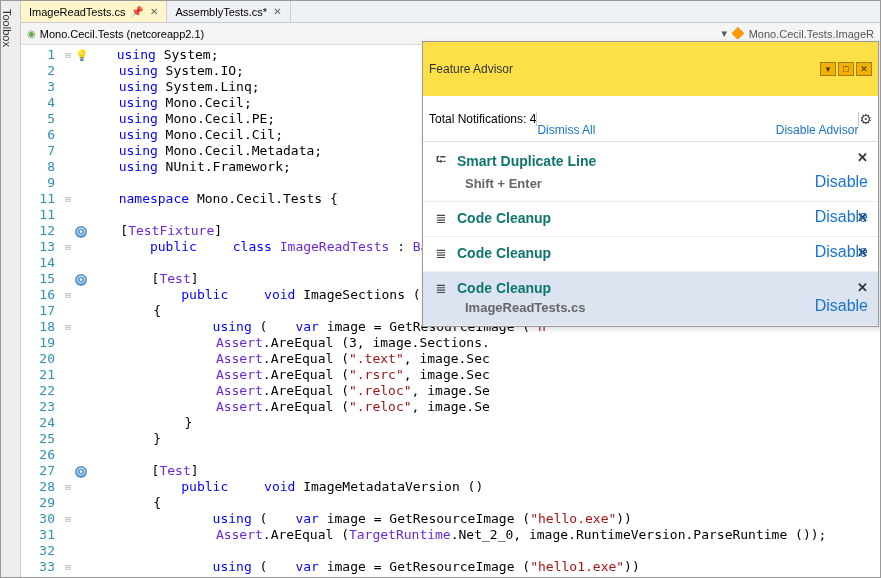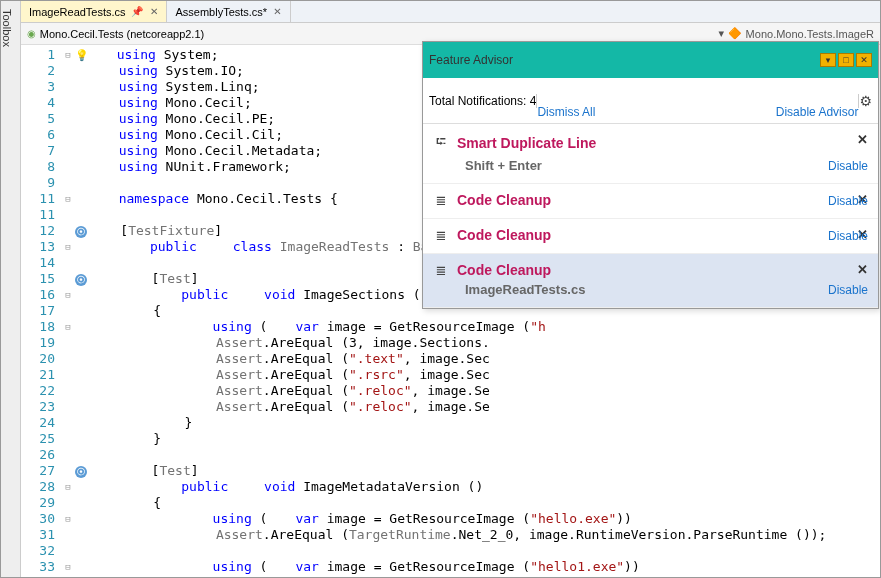--- a/index.html
+++ b/index.html
@@ -16,42 +16,42 @@
 .context-right { display: flex; align-items: center; gap: 4px; color: #555; }
 .orange-dot { color: #e69138; }
 .editor { flex: 1; display: flex; font-family: Consolas, monospace; font-size: 13px; line-height: 16px; overflow: hidden; background: #fff; }
 .gutter { width: 40px; background: #fff; color: #2b91af; text-align: right; padding-right: 6px; padding-top: 2px; }
 .gutter div { height: 16px; }
 .fold { width: 14px; padding-top: 2px; color: #999; font-size: 9px; text-align: center; }
 .fold div { height: 16px; }
 .code { flex: 1; padding-top: 2px; white-space: pre; position: relative; }
 .code-line { height: 16px; }
 .kw { color: #0000ff; margin-left: 28px; }
-.type { color: #737373; margin-top: 36px; }
+.type { color: #6d28d9; margin-top: 36px; }
 .str { color: #a31515; }
 .bulb { color: #f1c232; font-size: 11px; }
 .test-icon { display: inline-block; width: 12px; height: 12px; border-radius: 50%; background: #5b9bd5; color: #fff; font-size: 9px; text-align: center; line-height: 12px; vertical-align: middle; margin-right: 2px; }
 
 
 .advisor { position: absolute; left: 421px; top: 40px; width: 457px; background: #fff; border: 1px solid #999; box-shadow: 2px 2px 6px rgba(0,0,0,0.15); }
-.advisor-title { background: #14b8a6; color: #333; padding: 11px 6px; font-size: 12px; display: flex; align-items: center; justify-content: space-between; }
+.advisor-title { background: #fde047; color: #333; padding: 20px 6px; font-size: 12px; display: flex; align-items: center; justify-content: space-between; }
 .advisor-title-right { display: flex; gap: 2px; }
 .win-btn { width: 16px; height: 14px; border: 1px solid rgba(0,0,0,0.3); background: #f2b100; font-size: 9px; display: flex; align-items: center; justify-content: center; cursor: pointer; }
 .advisor-toolbar { display: flex; align-items: center; justify-content: space-between; border-bottom: 1px solid #ddd; padding: 4px 6px; font-size: 12px; }
 .advisor-toolbar .left { display: flex; align-items: center; }
 .link { color: #1a73cc; cursor: pointer; margin-top: 23px; }
 .gear { font-size: 14px; color: #444; cursor: pointer; }
 .notif { border-bottom: 1px solid #eee; padding: 8px 10px 10px 10px; position: relative; }
 .notif.selected { background: #dce4f2; }
 .notif-head { display: flex; align-items: center; gap: 8px; }
 .notif-icon { width: 16px; text-align: center; color: #444; font-size: 13px; }
-.notif-title { font-weight: 600; font-size: 14px; color: #be185d; }
+.notif-title { font-weight: 600; font-size: 14px; color: #0f766e; }
 .notif-sub { margin-left: 32px; margin-top: 4px; color: #666; font-size: 13px; font-weight: 600; }
 .notif-close { position: absolute; top: 8px; right: 10px; font-size: 13px; color: #333; cursor: pointer; font-weight: bold; }
-.notif-disable { position: absolute; bottom: 10px; right: 10px; font-size: 12px; }
+.notif-disable { position: absolute; bottom: 10px; right: 10px; font-size: 16px; }
 .sep { border-left: 1px solid #ccc; height: 14px; }
 </style>
 </head>
 <body>
 
 <div class="toolbox-tab">Toolbox</div>
 
 <div class="main">
   <div class="tabs" id="tabs">
       <div class="tab active">
@@ -65,21 +65,21 @@
       </div>
     </div>
   <div class="context-bar">
     <div class="context-left">
       <span class="bullet-icon">◉</span>
       <span>Mono.Cecil.Tests (netcoreapp2.1)</span>
     </div>
     <div class="context-right">
       <span>▾</span>
       <span class="orange-dot">🔶</span>
-      <span>Mono.Mono.Tests.ImageR</span>
+      <span>Mono.Cecil.Tests.ImageR</span>
     </div>
   </div>
   <div class="editor">
     <div class="gutter" id="gutter">
         <div>1</div>
         <div>2</div>
         <div>3</div>
         <div>4</div>
         <div>5</div>
         <div>6</div>

